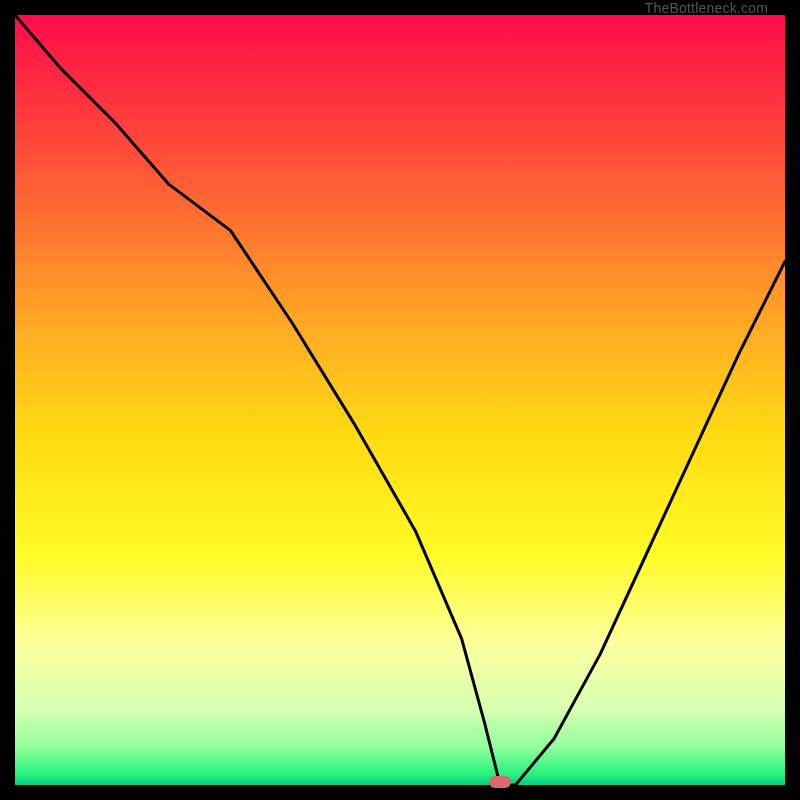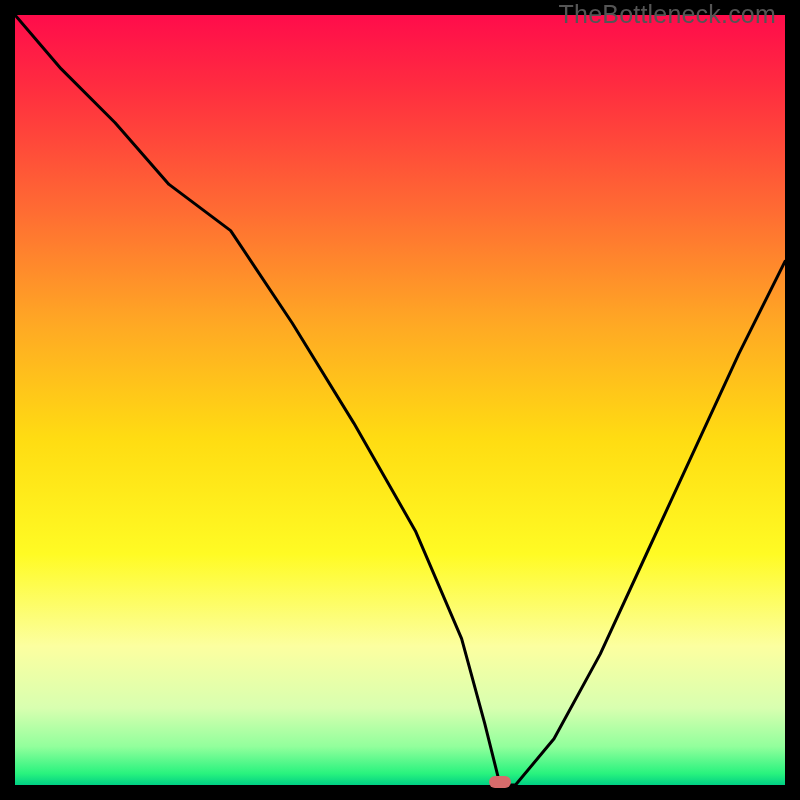--- a/index.html
+++ b/index.html
@@ -13,23 +13,23 @@
   .plot-area {
     position: absolute;
     left: 15px;
     top: 15px;
     width: 770px;
     height: 770px;
   }
   .watermark {
     position: absolute;
     top: 0px;
-    right: 24px;
+    right: 32px;
     font-family: Arial, Helvetica, sans-serif;
-    font-size: 25px;
+    font-size: 14px;
     font-weight: 500;
     color: #555;
     letter-spacing: 0.2px;
     text-align: right;
   }
   .marker {
     position: absolute;
     width: 22px;
     height: 12px;
     border-radius: 6px;

